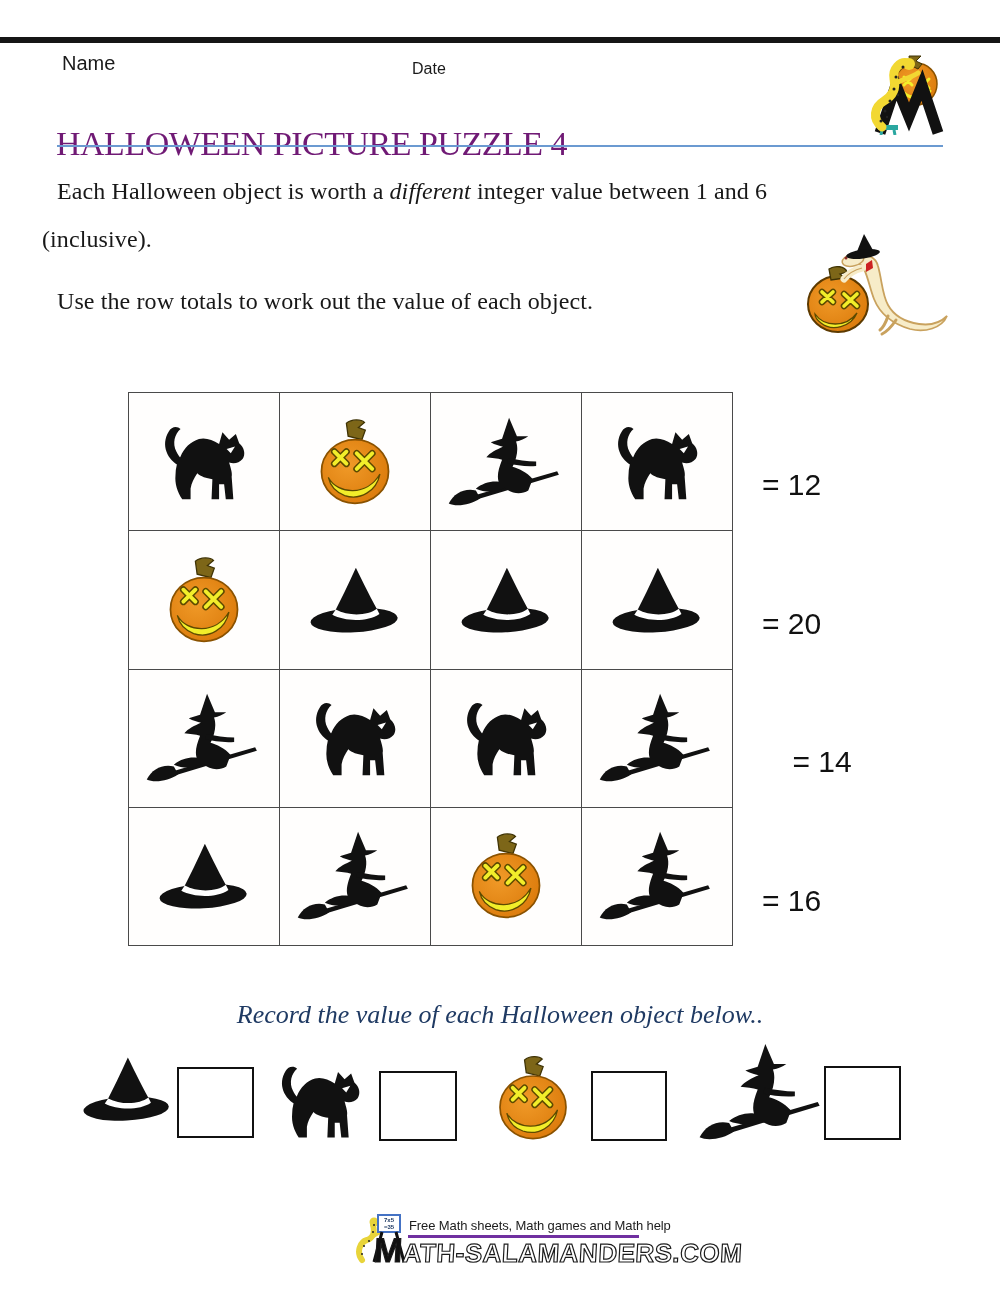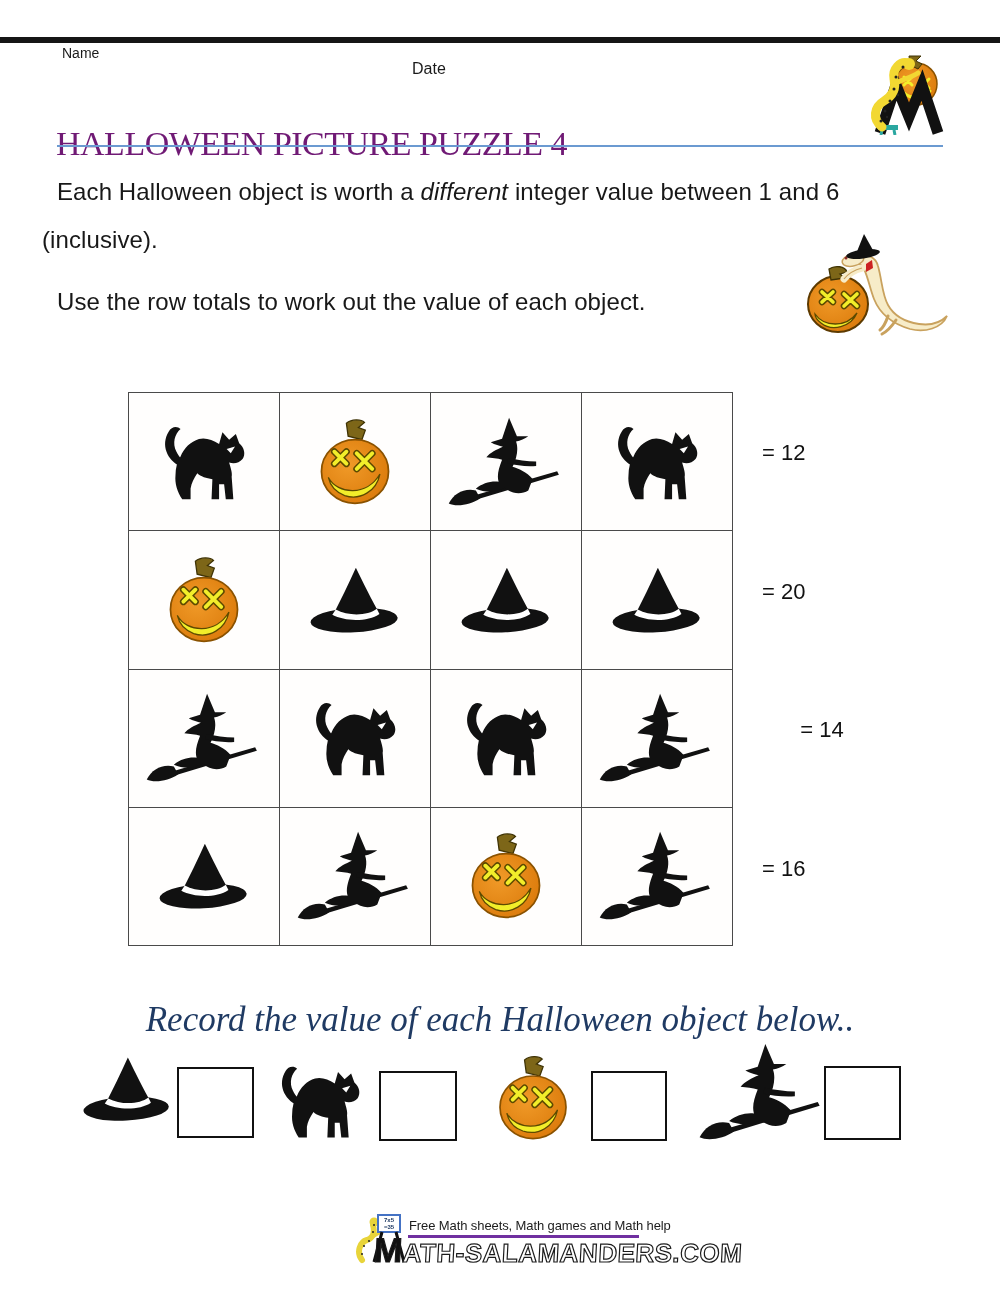--- a/index.html
+++ b/index.html
@@ -7,51 +7,51 @@
   body {
     width:1000px; height:1294px; position:relative; background:#ffffff;
     font-family:"Liberation Sans", sans-serif; color:#1a1a1a; overflow:hidden;
   }
   .abs { position:absolute; }
 
   
   .top-rule { left:0; top:37px; width:1000px; height:3px; background:#fff;
     border-top:4px solid #151515; border-bottom:2px solid #151515; }
 
-  .name-label { left:62px; top:45px; font-size:14px; }
+  .name-label { left:62px; top:52px; font-size:20px; }
   .date-label { left:412px; top:60px; font-size:16px; }
 
   .page-title { left:56px; top:102px; font-family:"Liberation Serif", serif;
     font-size:34px; font-weight:400; color:#701a75; letter-spacing:-0.5px; white-space:nowrap; }
   .title-rule { left:57px; top:145px; width:886px; height:2px; background:#6b9ad1; }
 
-  .para { font-size:24px; letter-spacing:0.1px; white-space:nowrap; color:#181818; }
+  .para { font-size:24px; letter-spacing:0.1px; white-space:nowrap; color:#181818;font-family:Liberation Serif, serif; }
   .p1a { left:57px; top:178px; }
   .p1b { left:42px; top:226px; }
   .p2  { left:57px; top:288px; }
   .para em { font-style:italic; }
 
   
   .grid { left:128px; top:392px; width:605px; height:554px;
     display:grid; grid-template-columns:repeat(4,1fr); grid-template-rows:repeat(4,1fr);
     border-left:1px solid #4a4a4a; border-top:1px solid #4a4a4a; }
   .cell { border-right:1px solid #4a4a4a; border-bottom:1px solid #4a4a4a;
     display:flex; align-items:center; justify-content:center; background:#fffefd; }
   .cell svg { display:block; }
   svg[data-name="cat-icon"]     { width:102px; height:88px; }
   svg[data-name="pumpkin-icon"] { width:86px;  height:90px; }
   svg[data-name="witch-icon"]   { width:118px; height:94px; }
   svg[data-name="hat-icon"]     { width:96px;  height:70px; }
 
-  .total { left:762px; width:120px; height:42px; font-size:22px; color:#111;
-    white-space:nowrap; }
+  .total { left:762px; width:120px; height:42px; font-size:30px; color:#111;
+    white-space:nowrap;margin-top:28px; }
   .t0 { top:440px; } .t1 { top:579px; } .t2 { top:717px;text-align:center; } .t3 { top:856px; }
 
   .record-heading { left:95px; top:1000px; width:810px; text-align:center;
-    font-family:"Liberation Serif", serif; font-style:italic; font-size:35px;
+    font-family:"Liberation Serif", serif; font-style:italic; font-size:26px;
     color:#1f3a63; white-space:nowrap; }
 
   .rec-icon { display:flex; align-items:center; justify-content:center; }
   .rec-hat     { left:80px;  top:1052px; }
   .rec-cat     { left:270px; top:1058px; }
   .rec-pumpkin { left:490px; top:1054px; }
   .rec-witch   { left:696px; top:1042px; }
   .rec-cat svg[data-name="cat-icon"]       { width:100px; height:86px; }
   .rec-witch svg[data-name="witch-icon"]   { width:132px; height:100px; }
   .rec-pumpkin svg[data-name="pumpkin-icon"]{ width:86px; height:88px; }

